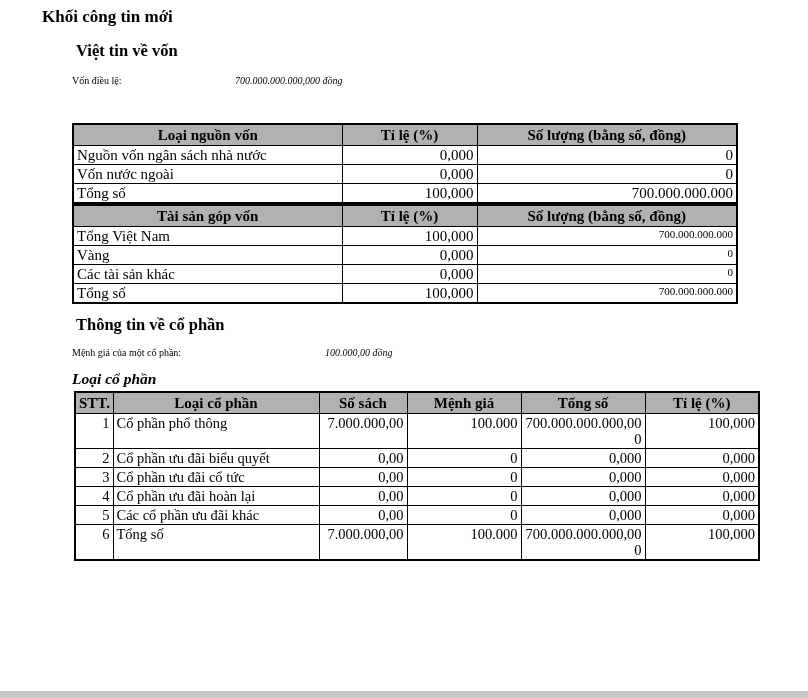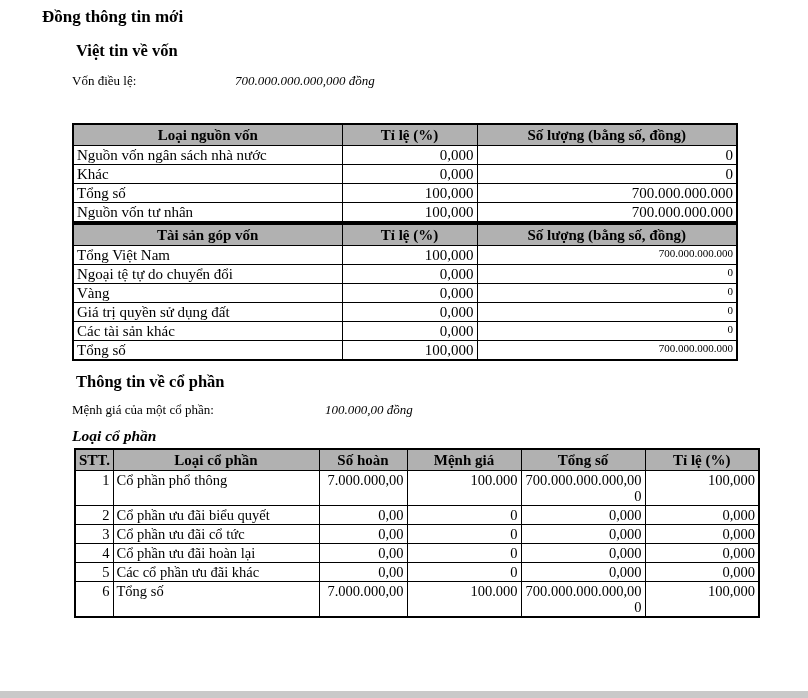--- a/index.html
+++ b/index.html
@@ -7,21 +7,21 @@
   body {
     width:808px; height:698px;
     background:#ffffff; color:#000;
     font-family:"Liberation Serif", serif;
     position:relative; overflow:hidden;
   }
   .doc-title { font-size:17px; font-weight:bold; line-height:22px; margin:6px 0 0 42px; }
   .section-heading { font-size:16.5px; font-weight:bold; line-height:22px; }
   #heading-capital { margin:12px 0 0 76px; }
   #heading-shares  { margin:10px 0 0 76px; }
-  .field-line { font-size:13px; line-height:21px; margin-left:72px; }
+  .field-line { font-size:10px; line-height:21px; margin-left:72px; }
   #charter-line { margin-top:8px; }
   #parvalue-line { margin-top:6px; }
   .field-label { display:inline-block; }
   #charter-line .field-label { width:163px; }
   #parvalue-line .field-label { width:253px; }
   .field-value { font-style:italic; }
   .subheading-italic { font-size:15.5px; font-weight:bold; font-style:italic; line-height:20px; margin:6px 0 2px 72px; }
 
   table { border-collapse:collapse; table-layout:fixed; border:2px solid #000; }
   th, td { border:1px solid #000; overflow:hidden; padding:0 3px; }
@@ -38,21 +38,21 @@
   .t-share td { height:18px; line-height:16px; padding:1px 3px; vertical-align:top; }
   .t-share .col-stt, .t-share .col-quantity, .t-share .col-par,
   .t-share .col-total, .t-share .col-ratio { text-align:right; }
   .t-share .col-total { word-break:break-all; }
 
   .bottom-strip { position:absolute; left:0; right:0; bottom:0; height:7px; background:#c9c9c9; }
 </style>
 </head>
 <body>
 
-<div class="doc-title">Đồng thông tin mới</div>
+<div class="doc-title">Khối công tin mới</div>
 
 <div class="section-heading" id="heading-capital">Việt tin về vốn</div>
 
 <div class="field-line" id="charter-line">
   <span class="field-label">Vốn điều lệ:</span><span class="field-value">700.000.000.000,000 đồng</span>
 </div>
 
 <table class="t-main" id="capital-source-table" style="margin-top:32px;">
   <colgroup>
       <col style="width:269px">
@@ -66,31 +66,26 @@
       <th>Số lượng (bằng số, đồng)</th>
     </tr>
   </thead>
   <tbody>
       <tr>
         <td class="col-label">Nguồn vốn ngân sách nhà nước</td>
         <td class="col-ratio">0,000</td>
         <td class="col-amount">0</td>
       </tr>
       <tr>
-        <td class="col-label">Khác</td>
+        <td class="col-label">Vốn nước ngoài</td>
         <td class="col-ratio">0,000</td>
         <td class="col-amount">0</td>
       </tr>
       <tr>
         <td class="col-label">Tổng số</td>
-        <td class="col-ratio">100,000</td>
-        <td class="col-amount">700.000.000.000</td>
-      </tr>
-      <tr>
-        <td class="col-label">Nguồn vốn tư nhân</td>
         <td class="col-ratio">100,000</td>
         <td class="col-amount">700.000.000.000</td>
       </tr>
     </tbody>
 </table>
 
 <table class="t-main" id="asset-table">
   <colgroup>
       <col style="width:269px">
       <col style="width:135px">
@@ -103,31 +98,21 @@
       <th>Số lượng (bằng số, đồng)</th>
     </tr>
   </thead>
   <tbody>
       <tr>
         <td class="col-label">Tổng Việt Nam</td>
         <td class="col-ratio">100,000</td>
         <td class="col-amount">700.000.000.000</td>
       </tr>
       <tr>
-        <td class="col-label">Ngoại tệ tự do chuyển đổi</td>
-        <td class="col-ratio">0,000</td>
-        <td class="col-amount">0</td>
-      </tr>
-      <tr>
         <td class="col-label">Vàng</td>
-        <td class="col-ratio">0,000</td>
-        <td class="col-amount">0</td>
-      </tr>
-      <tr>
-        <td class="col-label">Giá trị quyền sử dụng đất</td>
         <td class="col-ratio">0,000</td>
         <td class="col-amount">0</td>
       </tr>
       <tr>
         <td class="col-label">Các tài sản khác</td>
         <td class="col-ratio">0,000</td>
         <td class="col-amount">0</td>
       </tr>
       <tr>
         <td class="col-label">Tổng số</td>
@@ -151,21 +136,21 @@
       <col style="width:206px">
       <col style="width:88px">
     <col style="width:114px">
       <col style="width:124px">
       <col style="width:114px">
   </colgroup>
   <thead>
     <tr>
       <th>STT.</th>
       <th>Loại cổ phần</th>
-      <th>Số hoàn</th>
+      <th>Số sách</th>
       <th>Mệnh giá</th>
       <th>Tổng số</th>
       <th>Tỉ lệ (%)</th>
     </tr>
   </thead>
   <tbody>
       <tr>
         <td class="col-stt">1</td>
         <td class="col-label">Cổ phần phổ thông</td>
         <td class="col-quantity">7.000.000,00</td>

